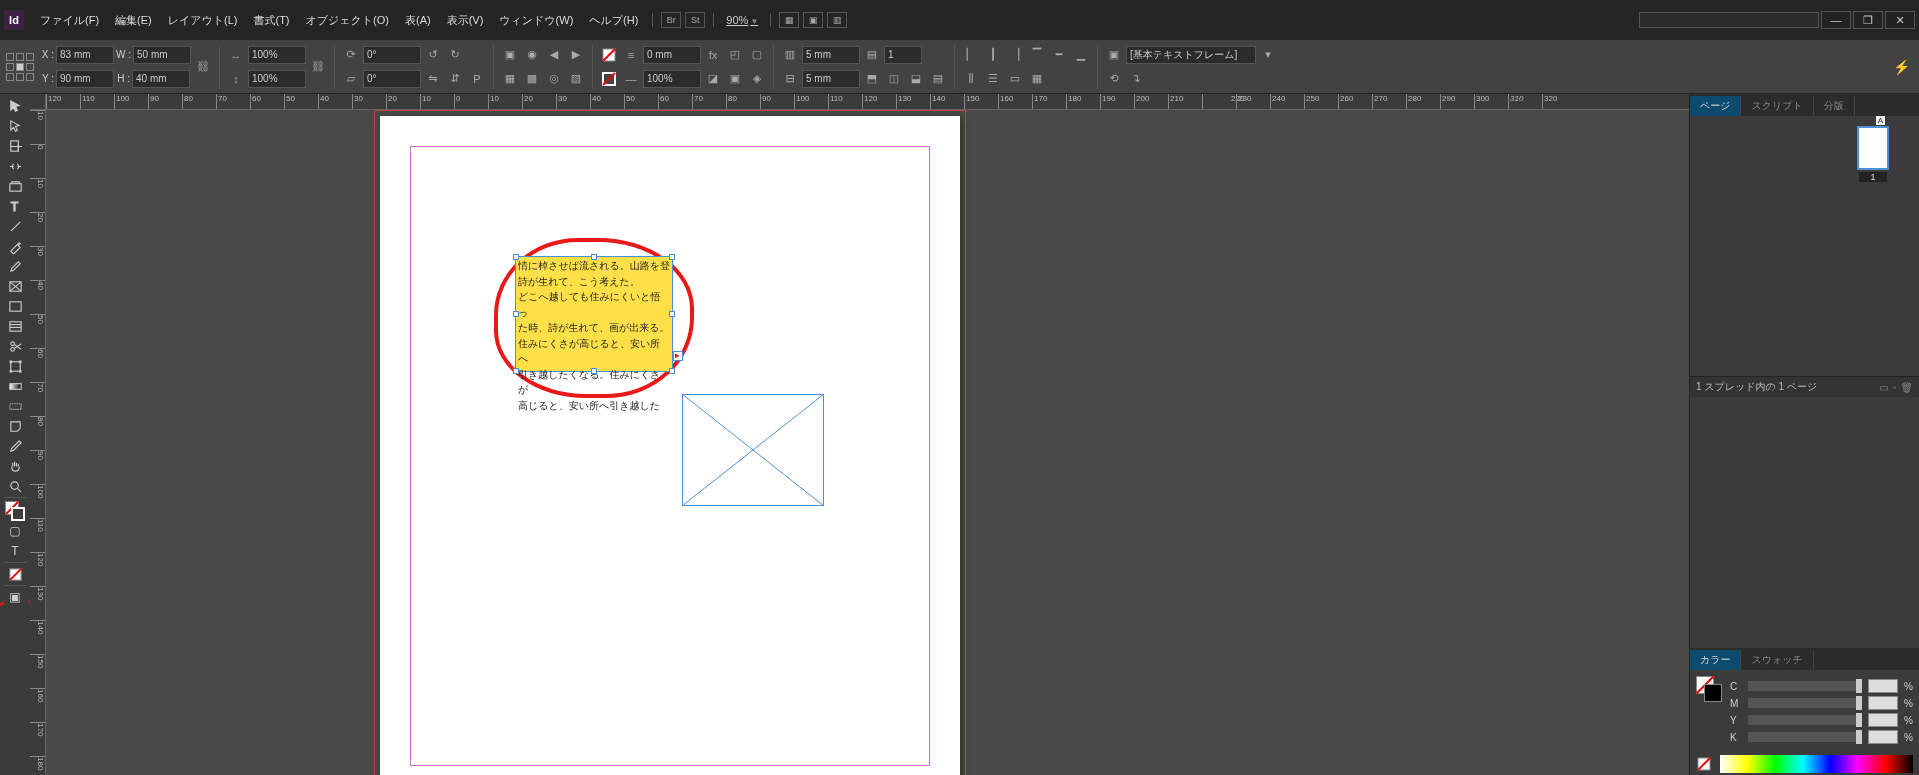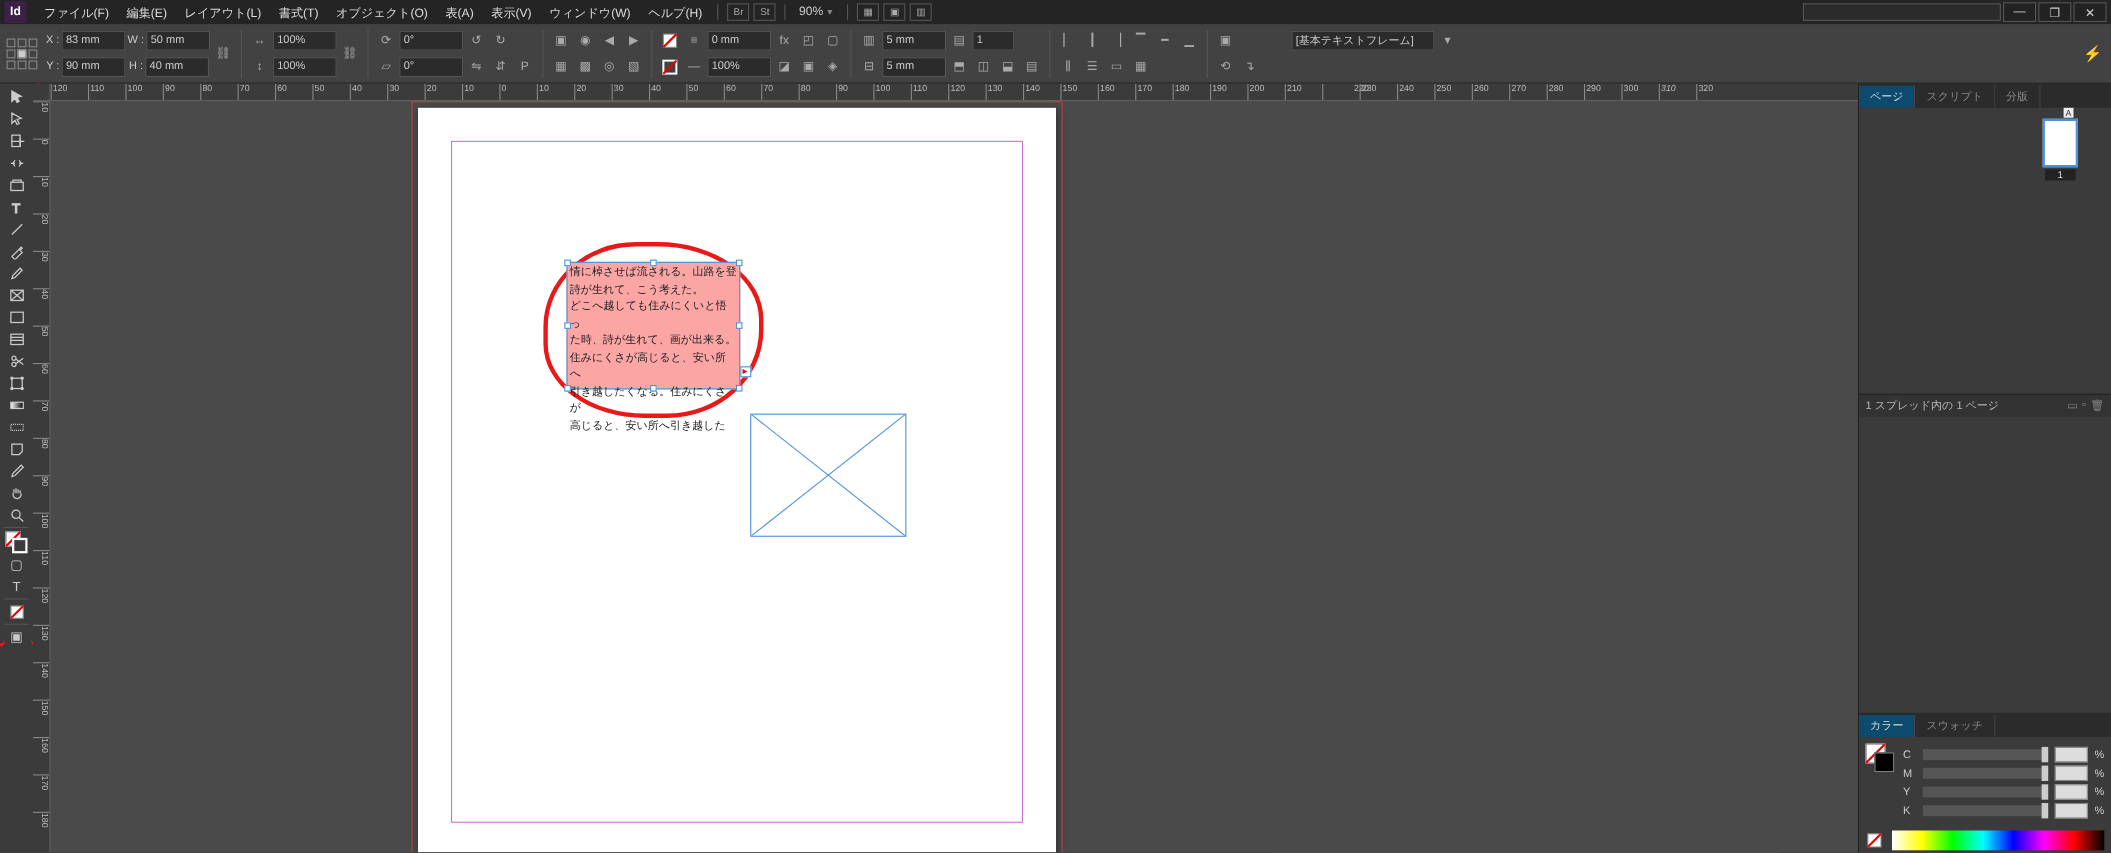--- a/index.html
+++ b/index.html
@@ -1,37 +1,37 @@
 <!DOCTYPE html>
 <html><head>
 <meta charset="utf-8">
 <style>
 * { margin: 0; padding: 0; box-sizing: border-box; font-family: "Meiryo UI", "Yu Gothic UI", sans-serif; }
 body { background: #3a3a3a; color: #ccc; font-size: 11px; overflow: hidden; width: 1919px; height: 775px; user-select: none; }
 .app { display: flex; flex-direction: column; width: 100%; height: 100%; }
 
 
-.menubar { display: flex; align-items: center; background: #242424; height: 22px; padding: 0 4px; }
+.menubar { display: flex; align-items: center; background: #242424; height: 40px; padding: 0 4px; }
 .app-icon { width: 20px; height: 20px; display: flex; align-items: center; justify-content: center; color: #fff; font-weight: bold; font-size: 11px; margin-right: 8px; background: #3b2146; }
 .menu-item { padding: 2px 8px; color: #ddd; cursor: default; }
 .menu-sep { width: 1px; height: 14px; background: #555; margin: 0 6px; }
 .menu-icon { width: 20px; height: 16px; display: flex; align-items: center; justify-content: center; border: 1px solid #555; margin: 0 2px; font-size: 9px; color: #aaa; }
-.zoom-display { color: #ccc; padding: 0 6px; }
+.zoom-display { color: #ccc; padding: 0 6px; text-decoration: underline; }
 .zoom-arrow { color: #888; font-size: 8px; margin-left: 2px; }
 .menubar-right { margin-left: auto; display: flex; align-items: center; gap: 2px; }
 .search-box { width: 180px; height: 16px; background: #2b2b2b; border: 1px solid #555; padding: 0 4px; color: #ccc; }
 .win-btn { width: 30px; height: 18px; display: flex; align-items: center; justify-content: center; background: #222; color: #ccc; border: 1px solid #555; font-size: 11px; }
 
 
 .controlbar { display: flex; align-items: center; background: #424242; height: 54px; padding: 2px 6px; border-bottom: 1px solid #222; gap: 2px; position: relative; }
 .cb-group { display: flex; flex-direction: column; gap: 2px; }
 .cb-row { display: flex; align-items: center; gap: 2px; height: 22px; }
 .cb-label { color: #ccc; font-size: 10px; min-width: 14px; text-align: right; }
 .cb-input { width: 58px; height: 18px; background: #2b2b2b; border: 1px solid #555; color: #ccc; padding: 0 3px; font-size: 10px; }
-.cb-input.wide { width: 130px; margin-left: 48px; }
+.cb-input.wide { width: 130px; }
 .cb-icon { width: 20px; height: 20px; display: flex; align-items: center; justify-content: center; border: 1px solid transparent; color: #aaa; font-size: 11px; }
 .cb-icon svg { width: 14px; height: 14px; }
 .cb-divider { width: 1px; height: 44px; background: #555; margin: 0 4px; }
 .ref-grid { display: grid; grid-template-columns: repeat(3, 8px); grid-template-rows: repeat(3, 8px); gap: 2px; margin-right: 4px; }
 .ref-dot { width: 8px; height: 8px; border: 1px solid #888; }
 .ref-dot.active { background: #ccc; }
 
 
 .tabbar { display: flex; align-items: center; background: #2b2b2b; height: 22px; padding-left: 30px; border-bottom: 1px solid #1a1a1a; }
 .doc-tab { padding: 2px 10px; background: #3b3b3b; color: #ccc; font-size: 10px; display: flex; align-items: center; gap: 6px; border-right: 1px solid #555; }
@@ -57,21 +57,21 @@
 .ruler-v { position: absolute; top: 16px; left: 0; width: 16px; bottom: 0; background: #3b3b3b; border-right: 1px solid #666; display: flex; flex-direction: column; overflow: hidden; }
 .ruler-corner { position: absolute; top: 0; left: 0; width: 16px; height: 16px; background: #3b3b3b; border-right: 1px solid #666; border-bottom: 1px solid #666; }
 .ruler-tick { position: relative; color: #bbb; font-size: 8px; border-left: 1px solid #888; padding-left: 1px; flex: 0 0 auto; }
 .ruler-v .ruler-tick { border-left: none; border-top: 1px solid #888; writing-mode: vertical-rl; }
 
 .page-wrap { position: absolute; top: 22px; left: 350px; }
 .page { width: 580px; height: 680px; background: #fff; box-shadow: 2px 2px 8px rgba(0,0,0,0.4); position: relative; }
 .bleed { position: absolute; inset: -6px; border: 1px solid #c04040; pointer-events: none; }
 .margin { position: absolute; inset: 30px; border: 1px solid #d070d0; pointer-events: none; }
 
-.text-frame { position: absolute; top: 140px; left: 135px; width: 158px; height: 116px; border: 1px solid #4a90d9; background: #fca5a5; }
+.text-frame { position: absolute; top: 140px; left: 135px; width: 158px; height: 116px; border: 1px solid #4a90d9; background: #fde047; }
 .text-content { font-size: 10px; line-height: 1.55; color: #222; padding: 1px 2px; font-family: "MS Mincho", serif; }
 .sel-handle { position: absolute; width: 6px; height: 6px; background: #fff; border: 1px solid #4a90d9; }
 .h-tl{top:-3px;left:-3px} .h-tm{top:-3px;left:50%;margin-left:-3px} .h-tr{top:-3px;right:-3px}
 .h-ml{top:50%;left:-3px;margin-top:-3px} .h-mr{top:50%;right:-3px;margin-top:-3px}
 .h-bl{bottom:-3px;left:-3px} .h-bm{bottom:-3px;left:50%;margin-left:-3px} .h-br{bottom:-3px;right:-3px}
 .outport { position: absolute; width: 10px; height: 10px; border: 1px solid #4a90d9; right: -11px; bottom: 10px; background: #fff; }
 .outport::after { content: "▸"; color: #e00; font-size: 9px; position: absolute; left: 1px; top: -2px; }
 .red-circle { position: absolute; top: 122px; left: 114px; width: 200px; height: 160px; border: 4px solid #e81919; border-radius: 42% 48% 44% 46% / 48% 44% 50% 42%; pointer-events: none; }
 
 .empty-frame { position: absolute; top: 278px; left: 302px; width: 142px; height: 112px; border: 1px solid #4a90d9; }

